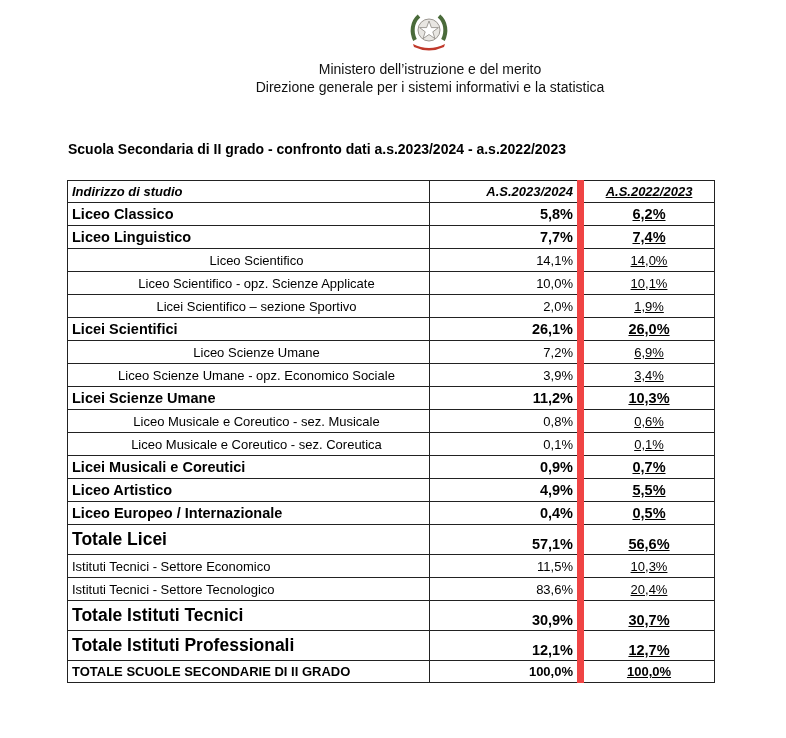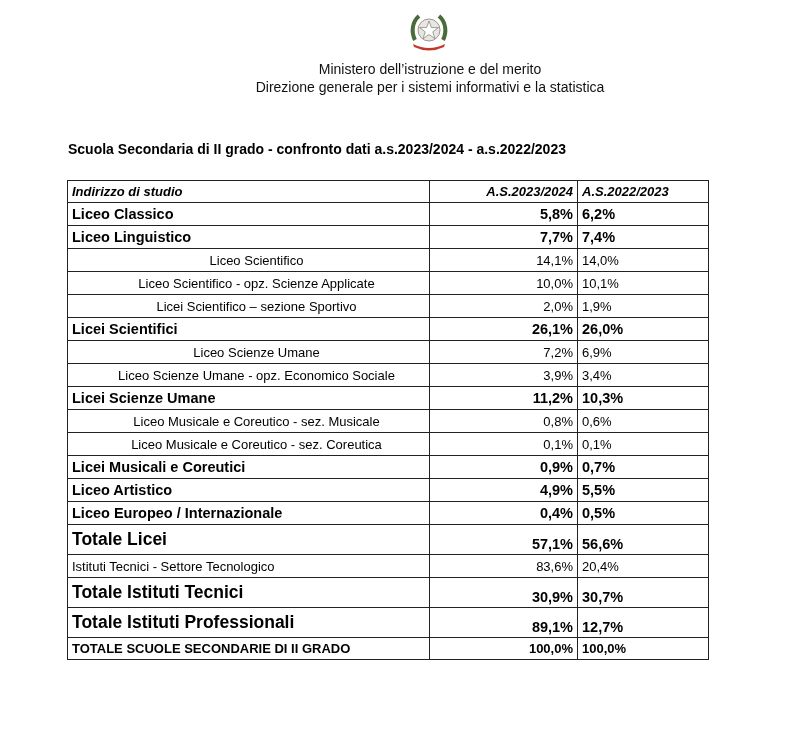--- a/index.html
+++ b/index.html
@@ -9,21 +9,21 @@
   .ministry { position:absolute; left:0; width:860px; text-align:center;
               font-size:14px; line-height:18px; color:#111; }
   .ministry.l1 { top:60px; }
   .ministry.l2 { top:78px; }
   .doc-title { position:absolute; left:68px; top:141px; font-size:14px; font-weight:bold; }
   table.data { position:absolute; left:67px; top:180px; border-collapse:collapse;
                font-family:"Liberation Sans", sans-serif; }
   table.data td { border:1px solid #222; padding:0 4px; white-space:nowrap; }
   table.data td.name { width:337px; }
   table.data td.v1 { width:139px; text-align:right; border-left:1px solid #777; }
-  table.data td.v2 { width:122px; text-align:left; border-left:1px solid #ef4444; }
+  table.data td.v2 { width:122px; text-align:center; border-left:7px solid #ef4444;text-decoration:underline; }
   tr.hdr td { font-style:italic; font-weight:bold; font-size:13px; height:21px; }
   tr.bold td { font-weight:bold; font-size:14.5px; height:22px; }
   tr.sub td { font-size:13px; height:22px; }
   tr.sub td.name { padding-left:20px;text-align:center; }
   tr.plain td { font-size:13px; height:22px; }
   tr.total td { font-weight:bold; font-size:17.5px; height:27px; }
   tr.total td.v1, tr.total td.v2 { font-size:14.5px; vertical-align:bottom; padding-bottom:2px; }
   tr.grand td { font-weight:bold; font-size:13px; height:21px;margin-top:26px; }
 </style>
 </head>
@@ -118,32 +118,37 @@
         <td class="name">Liceo Europeo / Internazionale</td>
         <td class="v1">0,4%</td>
         <td class="v2">0,5%</td>
       </tr>
       <tr class="total">
         <td class="name">Totale Licei</td>
         <td class="v1">57,1%</td>
         <td class="v2">56,6%</td>
       </tr>
       <tr class="plain">
+        <td class="name">Istituti Tecnici - Settore Economico</td>
+        <td class="v1">11,5%</td>
+        <td class="v2">10,3%</td>
+      </tr>
+      <tr class="plain">
         <td class="name">Istituti Tecnici - Settore Tecnologico</td>
         <td class="v1">83,6%</td>
         <td class="v2">20,4%</td>
       </tr>
       <tr class="total">
         <td class="name">Totale Istituti Tecnici</td>
         <td class="v1">30,9%</td>
         <td class="v2">30,7%</td>
       </tr>
       <tr class="total">
         <td class="name">Totale Istituti Professionali</td>
-        <td class="v1">89,1%</td>
+        <td class="v1">12,1%</td>
         <td class="v2">12,7%</td>
       </tr>
       <tr class="grand">
         <td class="name">TOTALE SCUOLE SECONDARIE DI II GRADO</td>
         <td class="v1">100,0%</td>
         <td class="v2">100,0%</td>
       </tr>
     </tbody>
 </table>
 

